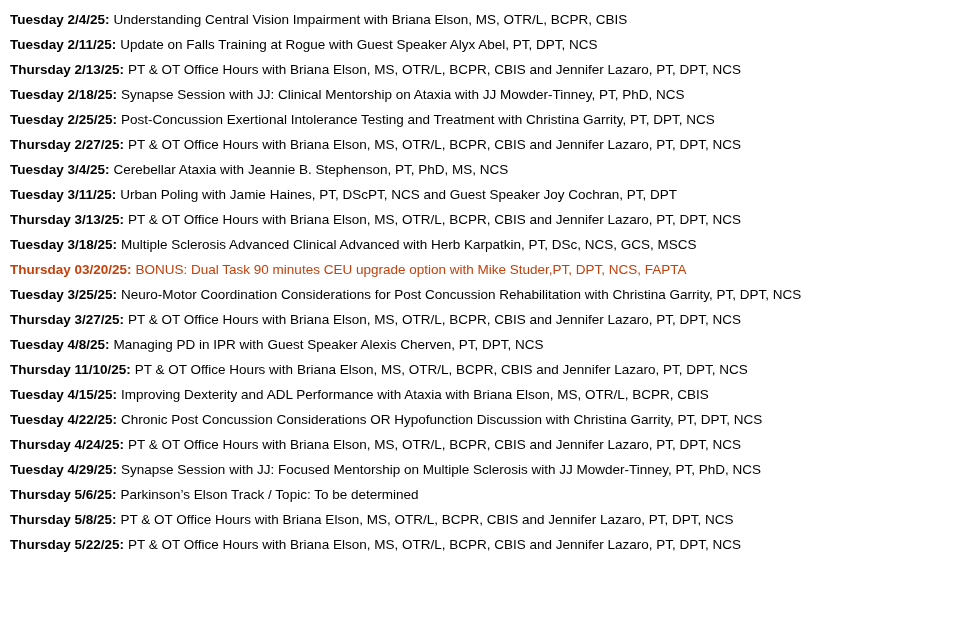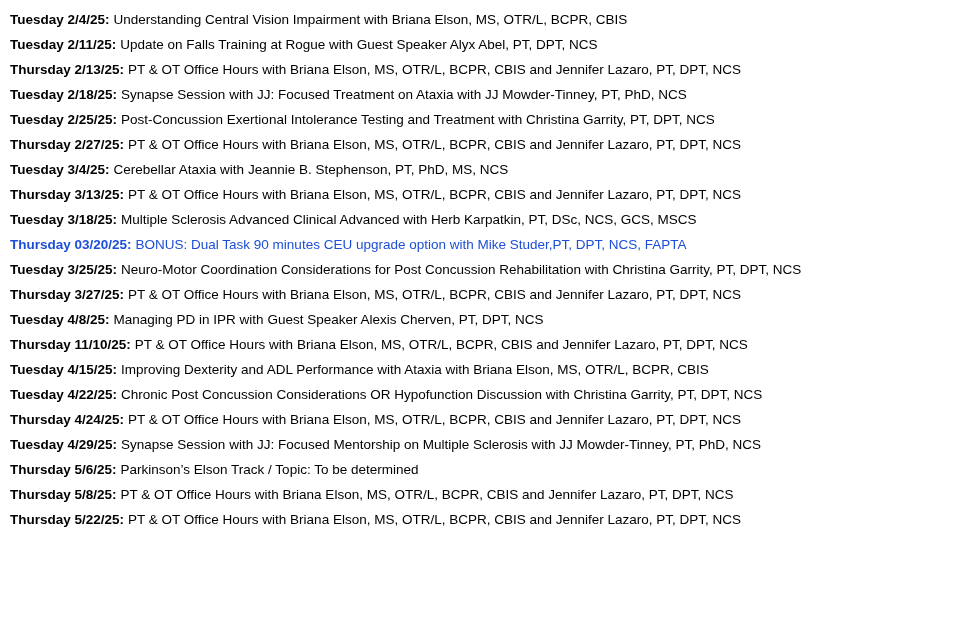--- a/index.html
+++ b/index.html
@@ -25,36 +25,37 @@
     line-height: 25px;
     white-space: nowrap;
   }
   .date {
     font-weight: bold;
     margin-right: 4px;
   }
   .row.link,
   .row.link .date,
   .row.link .desc {
-    color: #1d4ed8;
+    color: #c2410c;
     cursor: pointer;
   }
 </style>
 </head>
 <body>
 
 <div class="page">
   <div class="schedule">
     <div class="row"><span class="date">Tuesday 2/4/25:</span><span class="desc">Understanding Central Vision Impairment with Briana Elson, MS, OTR/L, BCPR, CBIS</span></div>
     <div class="row"><span class="date">Tuesday 2/11/25:</span><span class="desc">Update on Falls Training at Rogue with Guest Speaker Alyx Abel, PT, DPT, NCS</span></div>
     <div class="row"><span class="date">Thursday 2/13/25:</span><span class="desc">PT &amp; OT Office Hours with Briana Elson, MS, OTR/L, BCPR, CBIS and Jennifer Lazaro, PT, DPT, NCS</span></div>
-    <div class="row"><span class="date">Tuesday 2/18/25:</span><span class="desc">Synapse Session with JJ: Focused Treatment on Ataxia with JJ Mowder-Tinney, PT, PhD, NCS</span></div>
+    <div class="row"><span class="date">Tuesday 2/18/25:</span><span class="desc">Synapse Session with JJ: Clinical Mentorship on Ataxia with JJ Mowder-Tinney, PT, PhD, NCS</span></div>
     <div class="row"><span class="date">Tuesday 2/25/25:</span><span class="desc">Post-Concussion Exertional Intolerance Testing and Treatment with Christina Garrity, PT, DPT, NCS</span></div>
     <div class="row"><span class="date">Thursday 2/27/25:</span><span class="desc">PT &amp; OT Office Hours with Briana Elson, MS, OTR/L, BCPR, CBIS and Jennifer Lazaro, PT, DPT, NCS</span></div>
     <div class="row"><span class="date">Tuesday 3/4/25:</span><span class="desc">Cerebellar Ataxia with Jeannie B. Stephenson, PT, PhD, MS, NCS</span></div>
+    <div class="row"><span class="date">Tuesday 3/11/25:</span><span class="desc">Urban Poling with Jamie Haines, PT, DScPT, NCS and Guest Speaker Joy Cochran, PT, DPT</span></div>
     <div class="row"><span class="date">Thursday 3/13/25:</span><span class="desc">PT &amp; OT Office Hours with Briana Elson, MS, OTR/L, BCPR, CBIS and Jennifer Lazaro, PT, DPT, NCS</span></div>
     <div class="row"><span class="date">Tuesday 3/18/25:</span><span class="desc">Multiple Sclerosis Advanced Clinical Advanced with Herb Karpatkin, PT, DSc, NCS, GCS, MSCS</span></div>
     <div class="row link"><span class="date">Thursday 03/20/25:</span><span class="desc">BONUS: Dual Task 90 minutes CEU upgrade option with Mike Studer,PT, DPT, NCS, FAPTA</span></div>
     <div class="row"><span class="date">Tuesday 3/25/25:</span><span class="desc">Neuro-Motor Coordination Considerations for Post Concussion Rehabilitation with Christina Garrity, PT, DPT, NCS</span></div>
     <div class="row"><span class="date">Thursday 3/27/25:</span><span class="desc">PT &amp; OT Office Hours with Briana Elson, MS, OTR/L, BCPR, CBIS and Jennifer Lazaro, PT, DPT, NCS</span></div>
     <div class="row"><span class="date">Tuesday 4/8/25:</span><span class="desc">Managing PD in IPR with Guest Speaker Alexis Cherven, PT, DPT, NCS</span></div>
     <div class="row"><span class="date">Thursday 11/10/25:</span><span class="desc">PT &amp; OT Office Hours with Briana Elson, MS, OTR/L, BCPR, CBIS and Jennifer Lazaro, PT, DPT, NCS</span></div>
     <div class="row"><span class="date">Tuesday 4/15/25:</span><span class="desc">Improving Dexterity and ADL Performance with Ataxia with Briana Elson, MS, OTR/L, BCPR, CBIS</span></div>
     <div class="row"><span class="date">Tuesday 4/22/25:</span><span class="desc">Chronic Post Concussion Considerations OR Hypofunction Discussion with Christina Garrity, PT, DPT, NCS</span></div>
     <div class="row"><span class="date">Thursday 4/24/25:</span><span class="desc">PT &amp; OT Office Hours with Briana Elson, MS, OTR/L, BCPR, CBIS and Jennifer Lazaro, PT, DPT, NCS</span></div>

